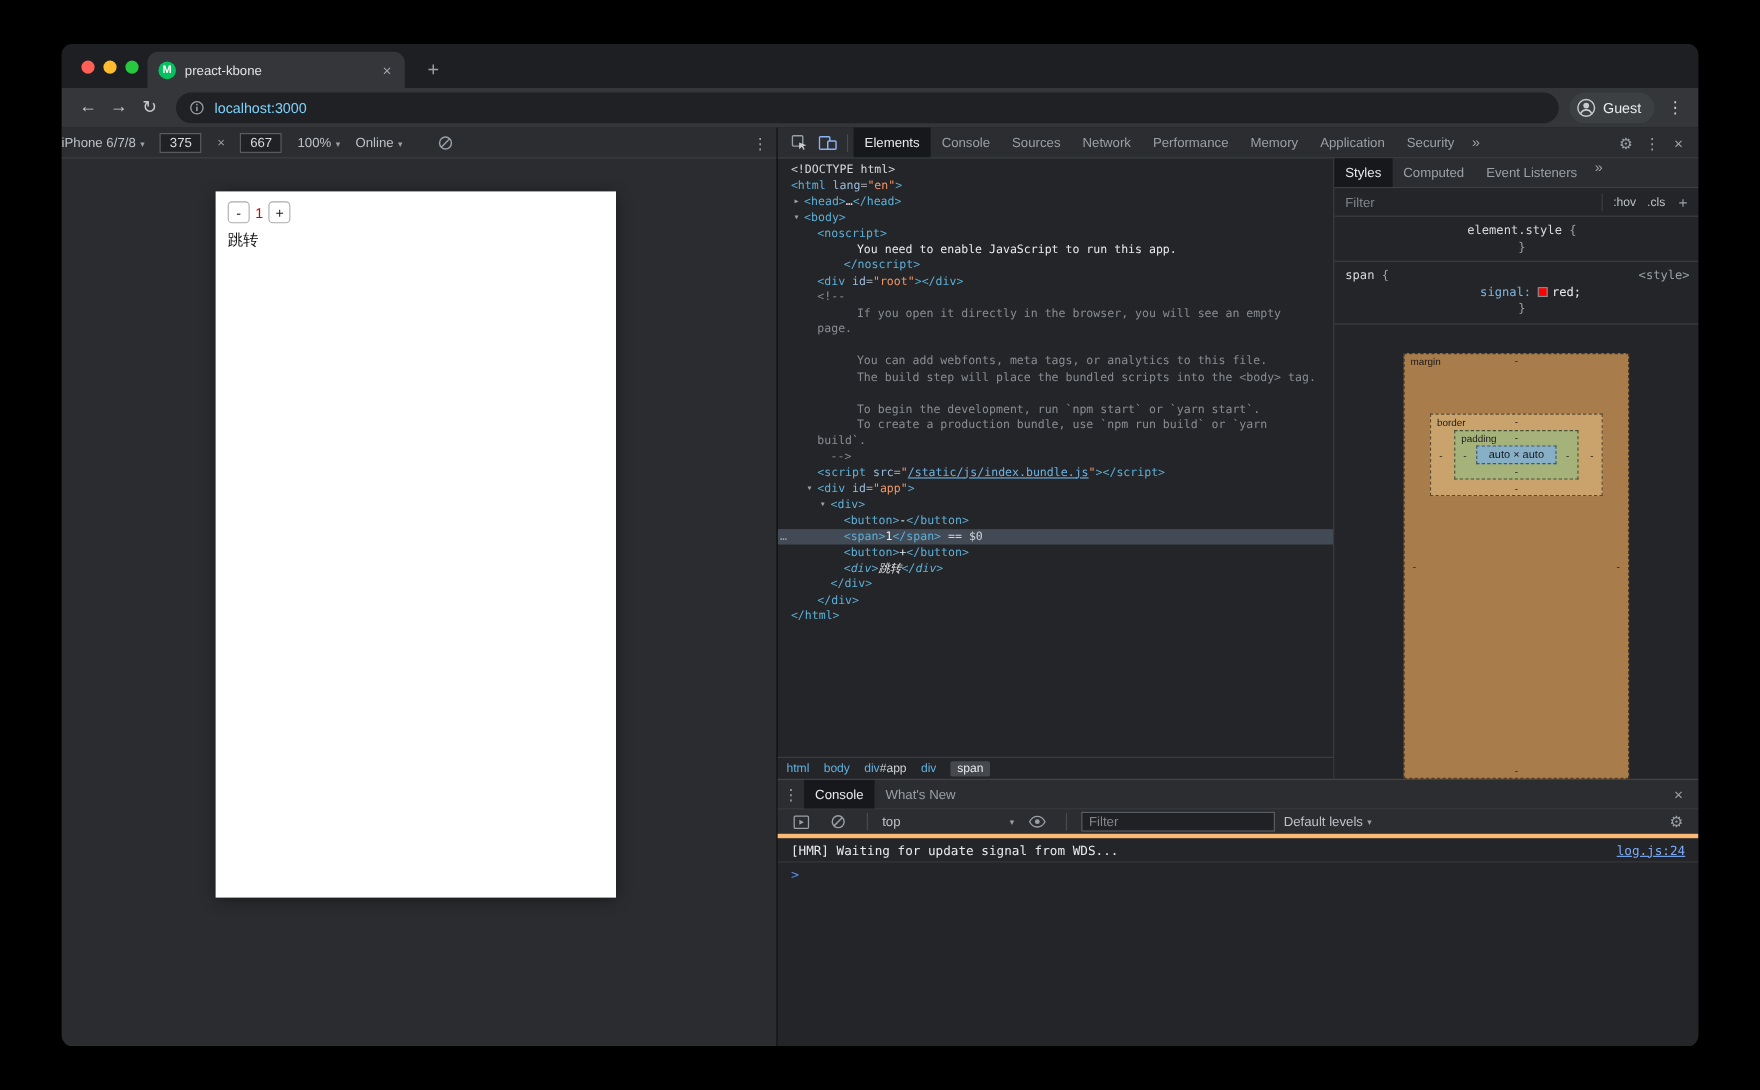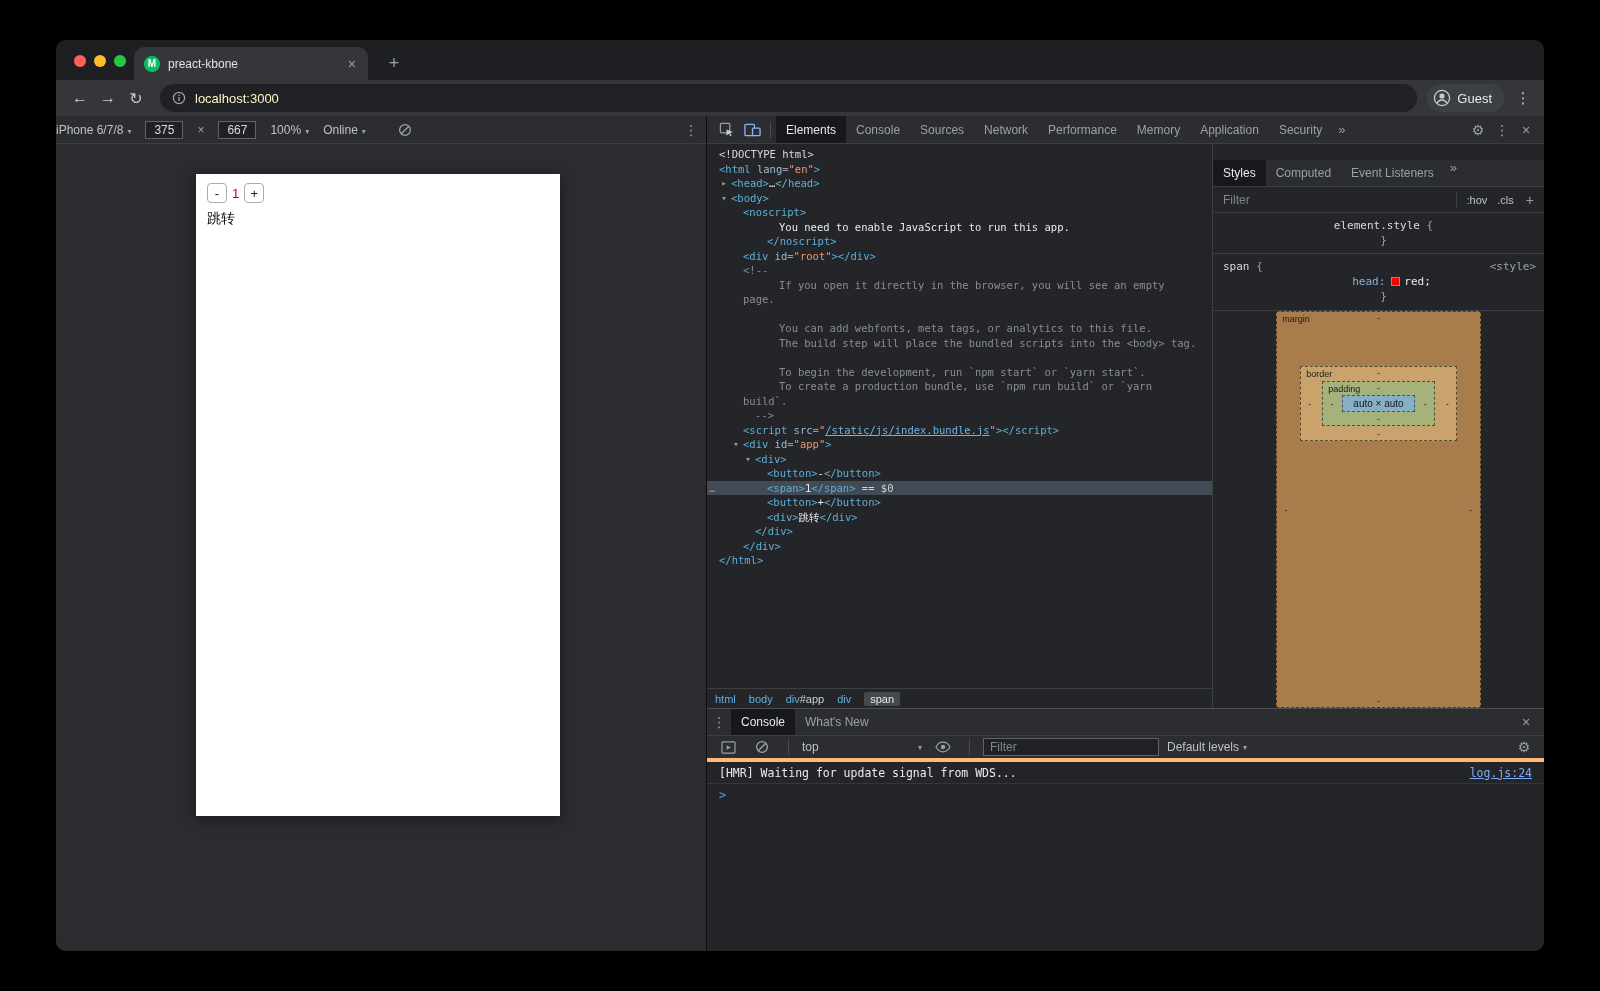--- a/index.html
+++ b/index.html
@@ -23,21 +23,21 @@
   .tab-title { flex:1; margin-left:8px; font-size:12px; color:#dfe1e5; white-space:nowrap; overflow:hidden; }
   .tab-close { color:#9aa0a6; font-size:14px; padding:0 2px; }
   .newtab { position:absolute; left:326px; top:12px; width:24px; height:24px; color:#9aa0a6;
             font-size:18px; line-height:22px; text-align:center; border-radius:50%; }
 
   
   .navbar { height:36px; background:#35363a; display:flex; align-items:center; padding:0 10px; }
   .nav-icon { width:28px; text-align:center; color:#c8cbce; font-size:16px; }
   .urlbar { flex:1; height:28px; margin:0 10px; border-radius:14px; background:#202124;
             display:flex; align-items:center; padding:0 12px; gap:9px; }
-  .url-text { font-size:13px; color:#fef9c3; }
+  .url-text { font-size:13px; color:#7dd3fc; }
   .profile { height:28px; border-radius:14px; background:#3c4043; display:flex; align-items:center;
              gap:6px; padding:0 12px 0 6px; margin-right:8px; }
   .profile span { font-size:13px; color:#e8eaed; }
   .kebab { color:#c8cbce; font-size:15px; width:22px; text-align:center; }
 
   
   .content { display:flex; height:835px; }
   .left-pane { width:650px; display:flex; flex-direction:column; background:#2b2c2f; }
   .device-bar { height:28px; background:#2c2d31; border-bottom:1px solid #3c4043;
                 display:flex; align-items:center; justify-content:center; gap:14px;
@@ -87,41 +87,41 @@
   .tk-l{color:#6fb3e3; text-decoration:underline}
   .crumbbar { height:20px; border-top:1px solid #3c4043; background:#242528; display:flex;
               align-items:center; padding:0 8px; gap:13px; font-size:11px; }
   .crumb .ctag { color:#61b0e0; } .crumb .cid { color:#cdd1d5; }
   .crumb.sel { background:#45484d; border-radius:2px; padding:1px 6px; }
   .crumb.sel .ctag { color:#e8eaed; }
 
   
   .styles-panel { flex:1; display:flex; flex-direction:column; min-width:0; }
   .styles-tabs-row { height:27px; background:#2c2d31; border-bottom:1px solid #3c4043;
-                     display:flex; align-items:flex-start;margin-top:16px; }
+                     display:flex; align-items:flex-start; }
   .styles-filter { height:26px; border-bottom:1px solid #3c4043; display:flex; align-items:center;
                    padding:0 8px; }
   .filter-input { flex:1; background:transparent; border:none; outline:none; color:#e8eaed;
                   font-size:12px; font-family:"Liberation Sans",sans-serif; min-width:0; }
   .filter-input::placeholder { color:#80868b; }
   .hovcls { display:flex; align-items:center; gap:10px; border-left:1px solid #3c4043;
             padding-left:10px; color:#bdc1c6; font-size:11px; }
   .plus-btn { color:#9aa0a6; font-size:14px; padding:0 2px; }
   .rules { font-family:"DejaVu Sans Mono",monospace; font-size:11px; padding:5px 0 6px;text-align:center; }
   .rline { line-height:15px; padding-left:10px; color:#e8eaed; }
   .rline.flex { display:flex; justify-content:space-between; padding-right:8px; }
   .rline.prop { padding-left:26px; }
   .sel-name { color:#d5d8dc; } .brace { color:#9aa0a6; }
   .rsource { color:#9aa0a6; }
   .pname { color:#7fb5e0; } .pval { color:#e8eaed; }
   .swatch { display:inline-block; width:9px; height:9px; background:#ff0000;
             border:1px solid #8a8d91; margin:0 4px 0 6px; vertical-align:-1px; }
   .rdiv { border-top:1px solid #3c4043; margin:5px 0; }
   .bm-area { border-top:1px solid #3c4043; flex:1; display:flex; justify-content:center;
-             }
+             padding-top:26px; }
   .bm-box { position:relative; border:1px dashed rgba(0,0,0,.55); width:max-content; }
   .bm-margin { background:#a87c4b; padding:15px 23px; }
   .bm-border { background:#c9a36b; padding:14px 21px;margin-top:39px; }
   .bm-padding { background:#a5b279; padding:13px 19px; }
   .bm-content { background:#87b0c7; border:1px dashed rgba(0,0,0,.5); padding:2px 10px;
                 font-size:10px; color:#17181a; text-align:center; }
   .bm-label { position:absolute; top:2px; left:5px; font-size:9px; color:#1b1b1d; }
   .bm-dash { position:absolute; font-size:9px; color:#1b1b1d; }
   .bm-dash.t { top:1px; left:50%; transform:translateX(-50%); }
   .bm-dash.b { bottom:1px; left:50%; transform:translateX(-50%); }
@@ -275,21 +275,21 @@
               <div class="trow" style="padding-left: 72px;"><span class="tk-c">To begin the development, run `npm start` or `yarn start`.</span></div>
               <div class="trow" style="padding-left: 72px;"><span class="tk-c">To create a production bundle, use `npm run build` or `yarn</span></div>
               <div class="trow" style="padding-left: 36px;"><span class="tk-c">build`.</span></div>
               <div class="trow" style="padding-left: 48px;"><span class="tk-c">--&gt;</span></div>
               <div class="trow" style="padding-left: 36px;"><span class="tk-g">&lt;script</span><span class="tk-a"> src</span><span class="tk-p">=</span><span class="tk-v">"</span><span class="tk-l">/static/js/index.bundle.js</span><span class="tk-v">"</span><span class="tk-g">&gt;&lt;/script&gt;</span></div>
               <div class="trow" style="padding-left: 36px;"><span class="tarrow" style="left: 23px;">▾</span><span class="tk-g">&lt;div</span><span class="tk-a"> id</span><span class="tk-p">=</span><span class="tk-v">"app"</span><span class="tk-g">&gt;</span></div>
               <div class="trow" style="padding-left: 48px;"><span class="tarrow" style="left: 35px;">▾</span><span class="tk-g">&lt;div&gt;</span></div>
               <div class="trow" style="padding-left: 60px;"><span class="tk-g">&lt;button&gt;</span><span class="tk-x">-</span><span class="tk-g">&lt;/button&gt;</span></div>
               <div class="trow selected" style="padding-left: 60px;"><span class="tellipsis">…</span><span class="tk-g">&lt;span&gt;</span><span class="tk-x">1</span><span class="tk-g">&lt;/span&gt;</span><span class="tk-s"> == $0</span></div>
               <div class="trow" style="padding-left: 60px;"><span class="tk-g">&lt;button&gt;</span><span class="tk-x">+</span><span class="tk-g">&lt;/button&gt;</span></div>
-              <div class="trow" style="padding-left: 60px;"><span class="tk-g">&lt;div&gt;</span><span class="tk-x">跳转</span><span class="tk-g">&lt;/div&gt;</span></div>
+              <div class="trow" style="padding-left: 60px; font-style: italic;"><span class="tk-g">&lt;div&gt;</span><span class="tk-x">跳转</span><span class="tk-g">&lt;/div&gt;</span></div>
               <div class="trow" style="padding-left: 48px;"><span class="tk-g">&lt;/div&gt;</span></div>
               <div class="trow" style="padding-left: 36px;"><span class="tk-g">&lt;/div&gt;</span></div>
               <div class="trow" style="padding-left: 12px;"><span class="tk-g">&lt;/html&gt;</span></div>
             </div>
           <div class="crumbbar">
               <span class="crumb"><span class="ctag">html</span></span>
               <span class="crumb"><span class="ctag">body</span></span>
               <span class="crumb"><span class="ctag">div</span><span class="cid">#app</span></span>
               <span class="crumb"><span class="ctag">div</span></span>
               <span class="crumb sel"><span class="ctag">span</span></span>
@@ -317,21 +317,21 @@
             <div class="rline">
               <span class="sel-name">element.style</span><span class="brace"> </span><span class="brace">{</span>
             </div>
             <div class="rline"><span class="brace">}</span></div>
             <div class="rdiv"></div>
             <div class="rline flex">
               <span><span class="sel-name">span</span><span class="brace"> </span><span class="brace">{</span></span>
               <span class="rsource">&lt;style&gt;</span>
             </div>
             <div class="rline prop">
-              <span class="pname">head:</span><span class="swatch"></span><span class="pval">red;</span>
+              <span class="pname">signal:</span><span class="swatch"></span><span class="pval">red;</span>
             </div>
             <div class="rline"><span class="brace">}</span></div>
           </div>
           <div class="bm-area">
             <div class="bm-box bm-margin">
               <span class="bm-label">margin</span>
               <span class="bm-dash t">-</span>
               <span class="bm-dash b">-</span>
               <span class="bm-dash l">-</span>
               <span class="bm-dash r">-</span>

